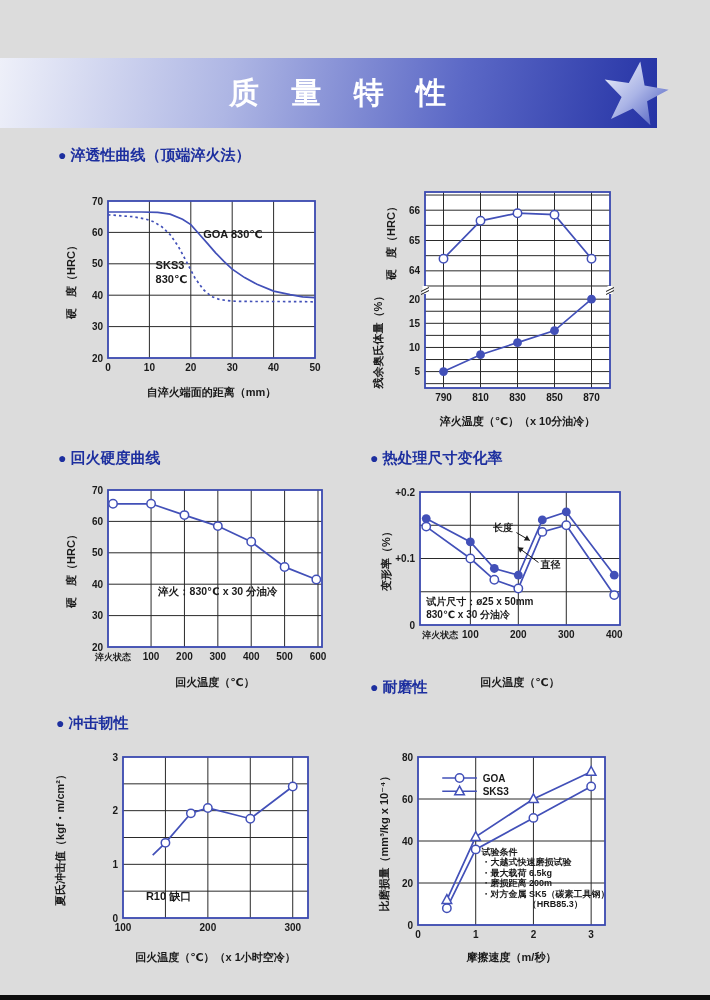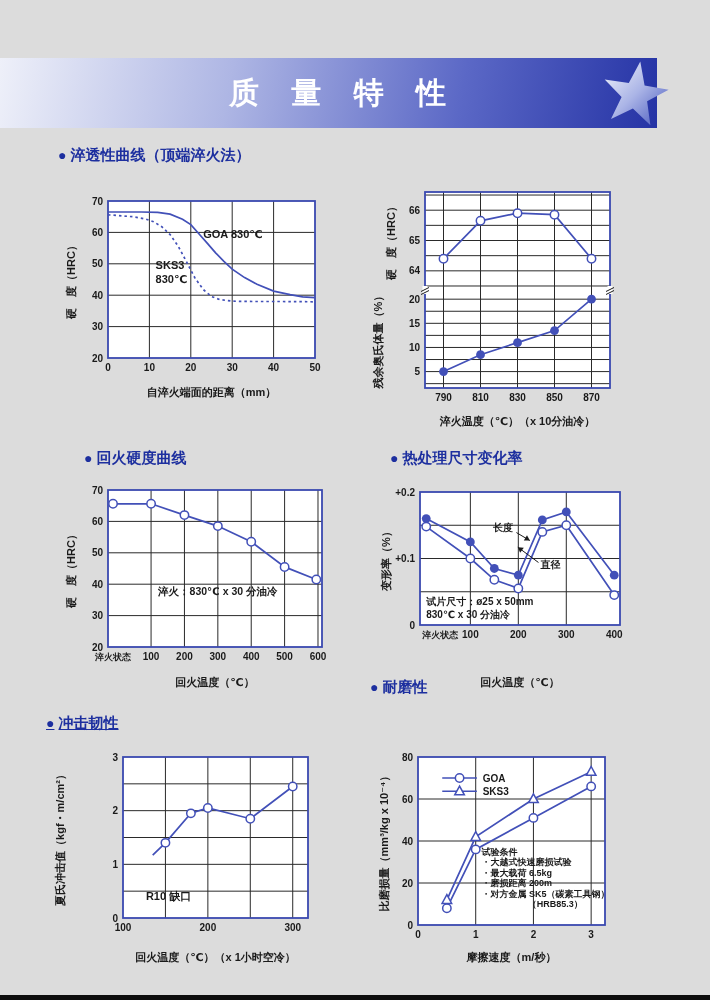--- a/index.html
+++ b/index.html
@@ -33,27 +33,27 @@
         <stop offset="0.5" stop-color="#aab4e6"></stop>
         <stop offset="1" stop-color="#4353bb"></stop>
       </linearGradient>
     </defs>
     <path d="M55.3,2.4 L59.6,26.4 L83.6,30.7 L62.1,42.2 L65.4,66.3 L47.9,49.4 L26,60 L36.6,38.1 L19.7,20.6 L43.8,23.9 Z" fill="url(#sg)"></path>
   </svg>
 
   <div class="sec" style="left:58px;top:146px;font-family:Liberation Mono, monospace;">
     <span class="bullet">●</span><span>淬透性曲线（顶端淬火法）</span>
   </div>
-  <div class="sec" style="left:58px;top:449px;margin-left:26px;">
+  <div class="sec" style="left:58px;top:449px;">
     <span class="bullet">●</span><span>回火硬度曲线</span>
   </div>
-  <div class="sec" style="left:370px;top:449px;margin-left:20px;">
+  <div class="sec" style="left:370px;top:449px;">
     <span class="bullet">●</span><span>热处理尺寸变化率</span>
   </div>
-  <div class="sec" style="left:46px;top:714px;text-decoration:underline;">
+  <div class="sec" style="left:56px;top:714px;">
     <span class="bullet">●</span><span>冲击韧性</span>
   </div>
   <div class="sec" style="left:370px;top:678px;text-align:right;">
     <span class="bullet">●</span><span>耐磨性</span>
   </div>
 
   <svg class="chart" style="left:40px;top:183px;" width="290" height="222">
       <rect x="68" y="18" width="207" height="157" fill="#ffffff"></rect>
       <line x1="109.4" y1="18" x2="109.4" y2="175" stroke="#2a2a2a" stroke-width="1"></line>
       <line x1="150.8" y1="18" x2="150.8" y2="175" stroke="#2a2a2a" stroke-width="1"></line>

